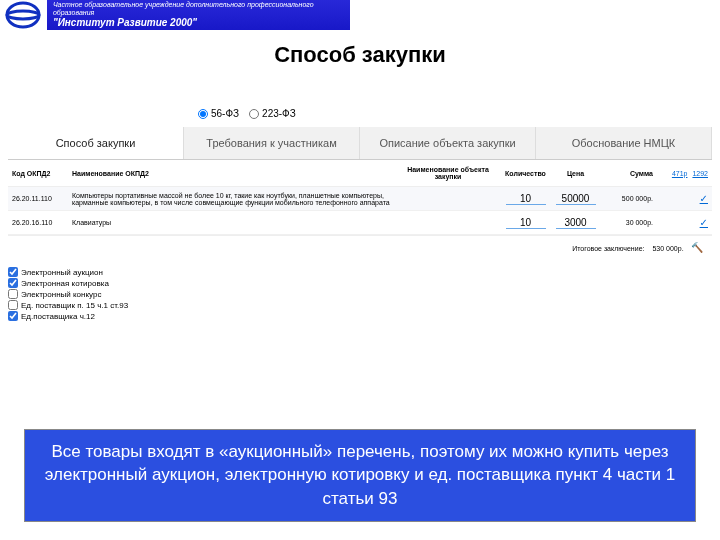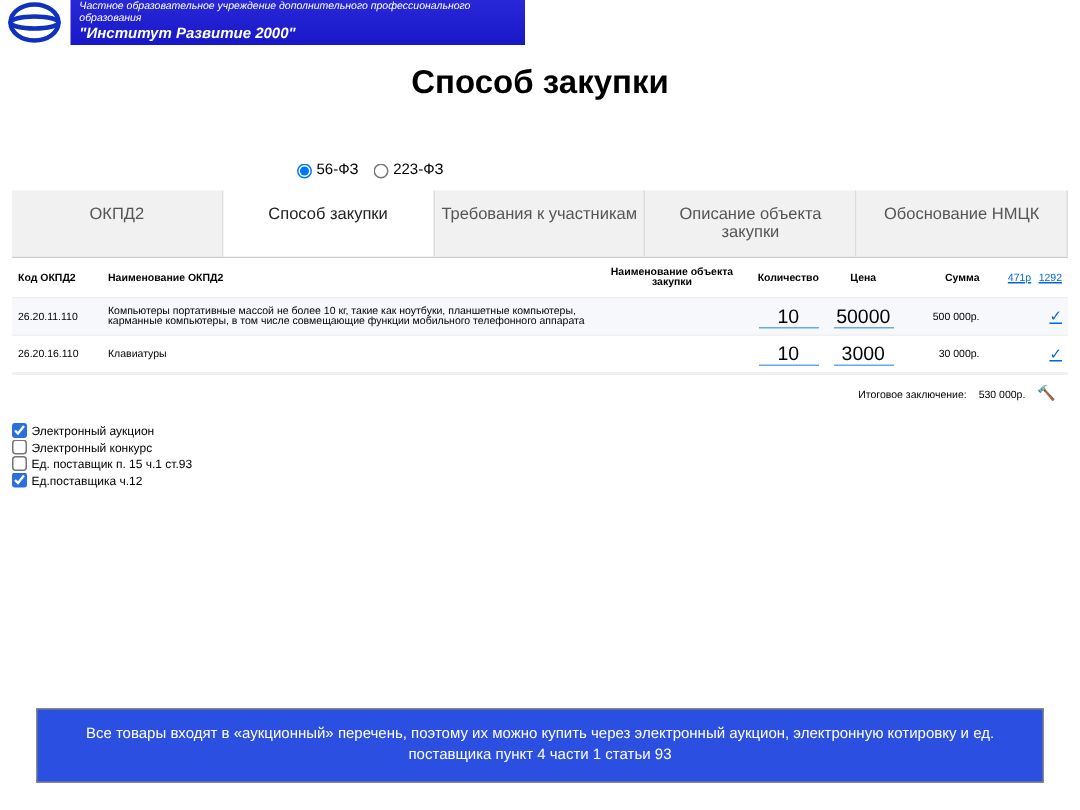--- a/index.html
+++ b/index.html
@@ -22,29 +22,29 @@
   .col-code { width: 60px; }
   .col-name { flex: 1; }
   .col-obj { width: 100px; text-align: center; }
   .col-qty { width: 55px; text-align: center; }
   .col-price { width: 45px; text-align: center; }
   .col-sum { width: 55px; text-align: right; }
   .col-links { width: 55px; text-align: right; font-weight: normal; }
   .col-links span { color: #0068d6; text-decoration: underline; margin-left: 3px; cursor: pointer; }
   .row { display: flex; font-size: 7px; padding: 4px 4px; border-bottom: 1px solid #f0f0f0; align-items: center; min-height: 24px; }
   .row.striped { background: #f7f8fb; }
-  .row .col-qty input, .row .col-price input { width: 40px; border: none; border-bottom: 1px solid #6aa8e8; text-align: center; font-size: 13px; background: transparent; }
+  .row .col-qty input, .row .col-price input { width: 40px; border: none; border-bottom: 1px solid #6aa8e8; text-align: center; font-size: 10px; background: transparent; }
   .check-icon { color: #333; font-size: 10px; margin-left: 6px; }
   .hammer { font-size: 10px; margin-left: 6px; }
   .total-row { text-align: right; font-size: 7px; padding: 6px 8px; border-top: 1px solid #eee; }
   .total-row .lbl { margin-right: 6px; }
   .checkboxes { margin-top: 8px; font-size: 8px; }
   .cb-item { display: flex; align-items: flex-end; gap: 3px; margin-bottom: 1px; }
   .cb-item input { width: 10px; height: 10px; accent-color: #2a6fe0; }
-  .footer-box { position: absolute; bottom: 18px; left: 24px; right: 24px; background: #2b4fe0; border: 1px solid #888; color: #fff; font-size: 10px; text-align: center; padding: 10px 12px; line-height: 1.4; }
+  .footer-box { position: absolute; bottom: 18px; left: 24px; right: 24px; background: #2b4fe0; border: 1px solid #888; color: #fff; font-size: 17px; text-align: center; padding: 10px 12px; line-height: 1.4; }
 </style>
 </head>
 <body>
 
 <div class="header-bar">
   <div class="logo">
     <svg viewBox="0 0 40 30">
         <ellipse cx="20" cy="15" rx="16" ry="12" fill="none" stroke="#1030c0" stroke-width="3"></ellipse>
         <ellipse cx="20" cy="15" rx="16" ry="4" fill="none" stroke="#1030c0" stroke-width="3"></ellipse>
       </svg>
@@ -63,21 +63,20 @@
         <input type="radio" checked="" style="">
         <span>56-ФЗ</span>
       </label>
     <label class="radio-item">
         <input type="radio" style="">
         <span>223-ФЗ</span>
       </label>
   </div>
 
   <div class="tabs">
-    <div class="tab">ОКПД2</div>
     <div class="tab active">Способ закупки</div>
     <div class="tab">Требования к участникам</div>
     <div class="tab">Описание объекта закупки</div>
     <div class="tab">Обоснование НМЦК</div>
   </div>
 
   <div class="table-head">
     <div class="col-code">Код ОКПД2</div>
     <div class="col-name">Наименование ОКПД2</div>
     <div class="col-obj">Наименование объекта закупки</div>
@@ -116,20 +115,24 @@
     <span>530 000р.</span>
     <span class="hammer">🔨</span>
   </div>
 
   <div class="checkboxes" id="cbs">
       <label class="cb-item">
         <input type="checkbox" checked="" style="">
         <span>Электронный аукцион</span>
       </label>
       <label class="cb-item">
+        <input type="checkbox" checked="" style="">
+        <span>Электронная котировка</span>
+      </label>
+      <label class="cb-item">
         <input type="checkbox" style="">
         <span>Электронный конкурс</span>
       </label>
       <label class="cb-item">
         <input type="checkbox" style="">
         <span>Ед. поставщик п. 15 ч.1 ст.93</span>
       </label>
       <label class="cb-item">
         <input type="checkbox" checked="" style="">
         <span>Ед.поставщика ч.12</span>

